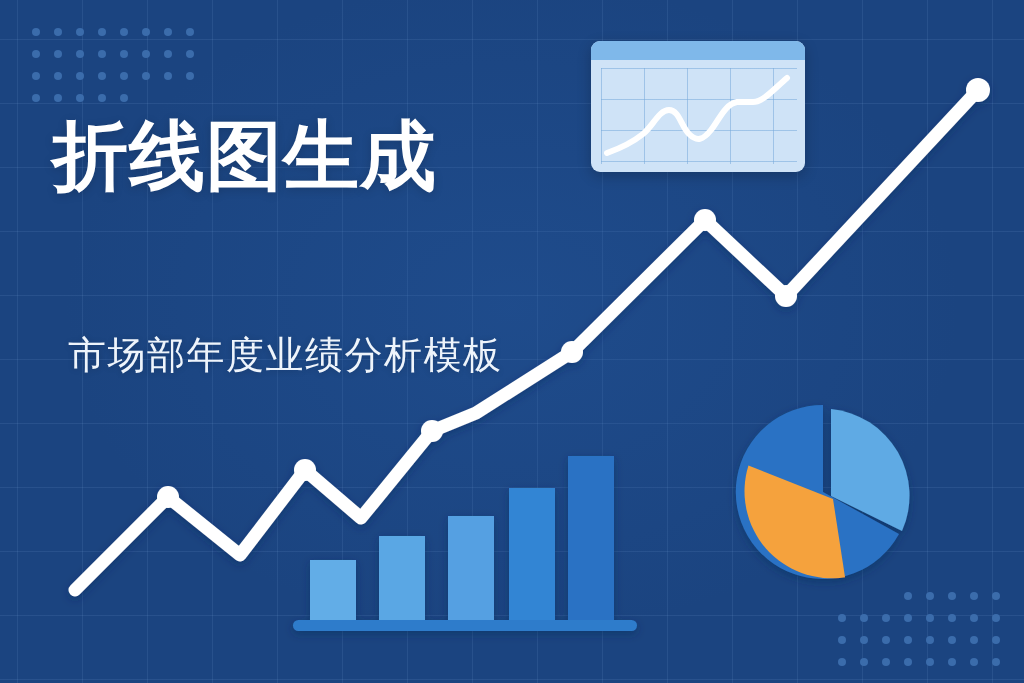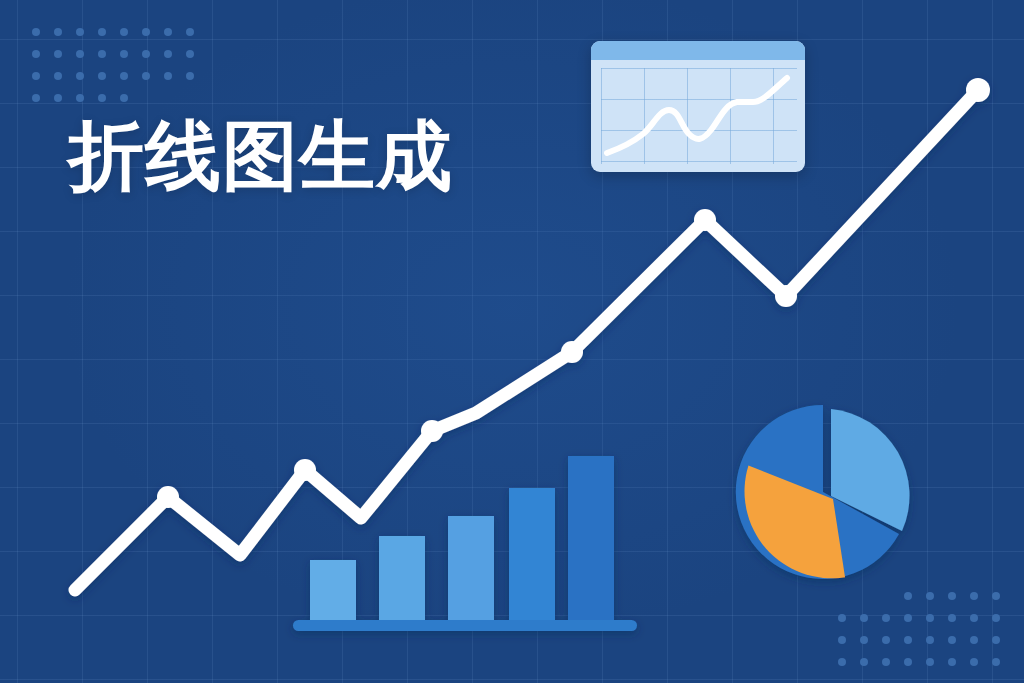--- a/index.html
+++ b/index.html
@@ -42,21 +42,21 @@
     grid-template-columns:repeat(8,22px);
     grid-auto-rows:22px;
   }
   #dots-bottom-right{
     left:838px;top:592px;
     grid-template-columns:repeat(8,22px);
     grid-auto-rows:22px;
   }
   
   #headline{
-    position:absolute;left:68px;top:112px;width:520px;
+    position:absolute;left:52px;top:112px;width:520px;
   }
   .title-line{
     color:#ffffff;
     font-size:76px;
     font-weight:bold;
     line-height:1.17;
     letter-spacing:1px;
     white-space:nowrap;
     text-shadow:0 2px 10px rgba(0,0,0,0.17);
   }
@@ -226,14 +226,15 @@
       <circle cx="572" cy="352" r="11" fill="#ffffff"></circle>
       <circle cx="705" cy="220" r="11" fill="#ffffff"></circle>
       <circle cx="786" cy="296" r="11" fill="#ffffff"></circle>
       <circle cx="978" cy="90" r="12" fill="#ffffff"></circle>
     </g>
   </svg>
 
   <div id="headline">
     <div class="title-line">折线图生成</div>
   </div>
+  <div id="subtitle">市场部年度业绩分析模板</div>
 
 </div>
 
 </body></html>

